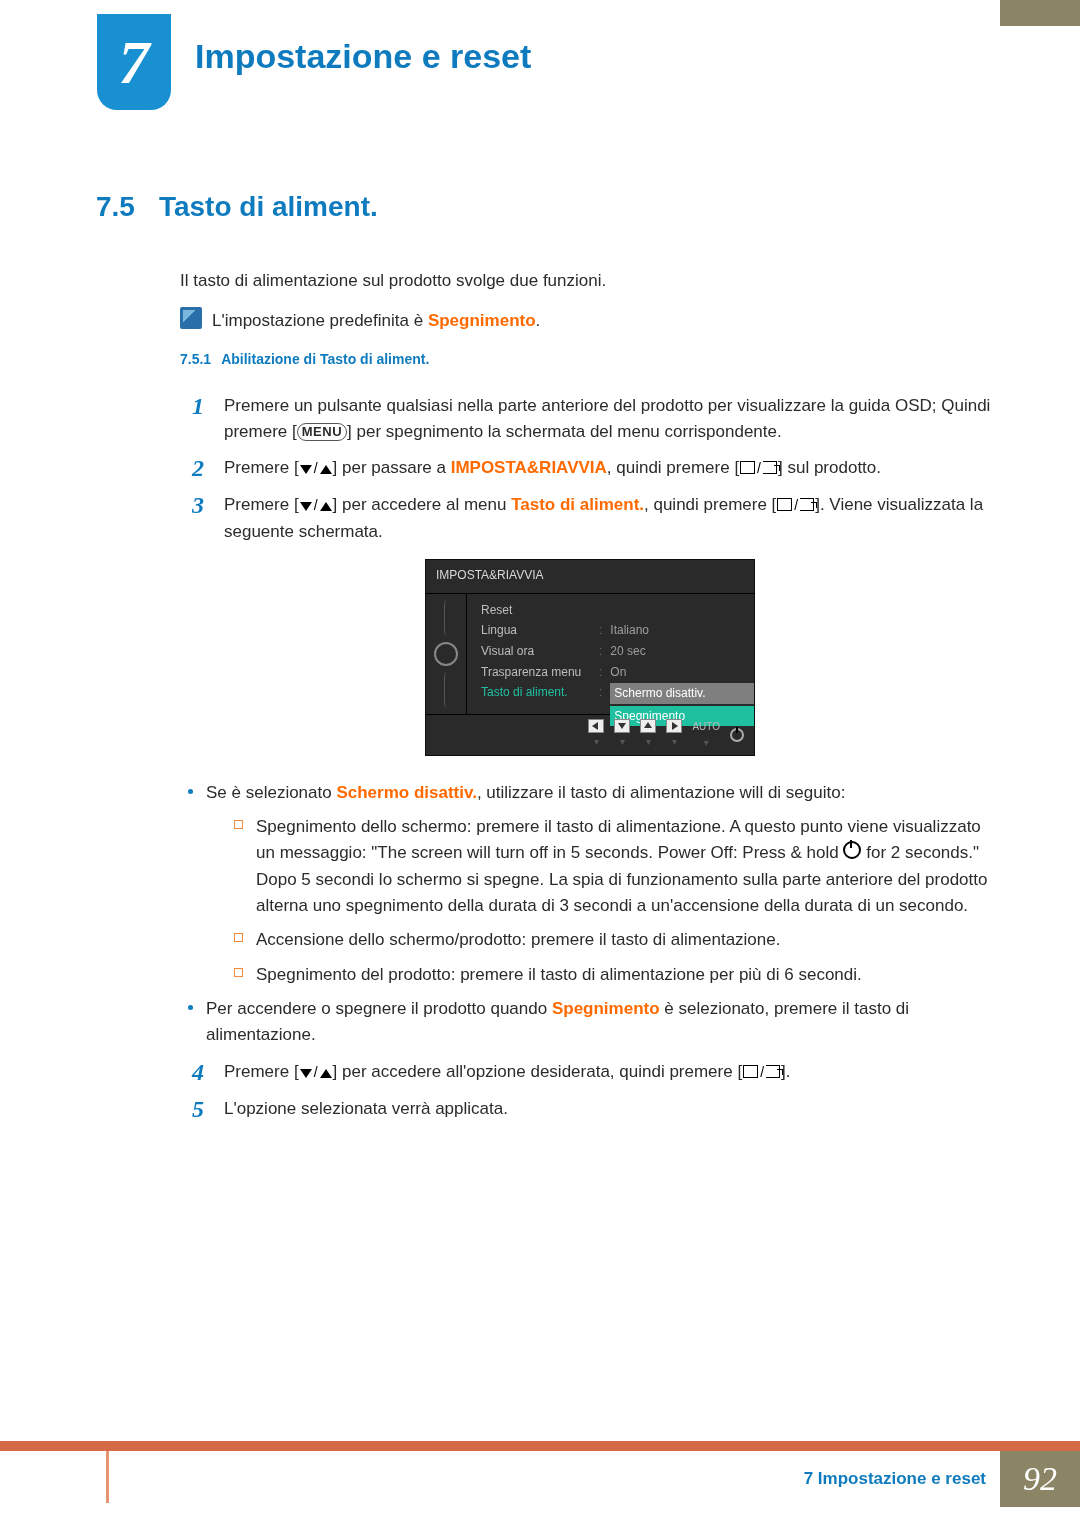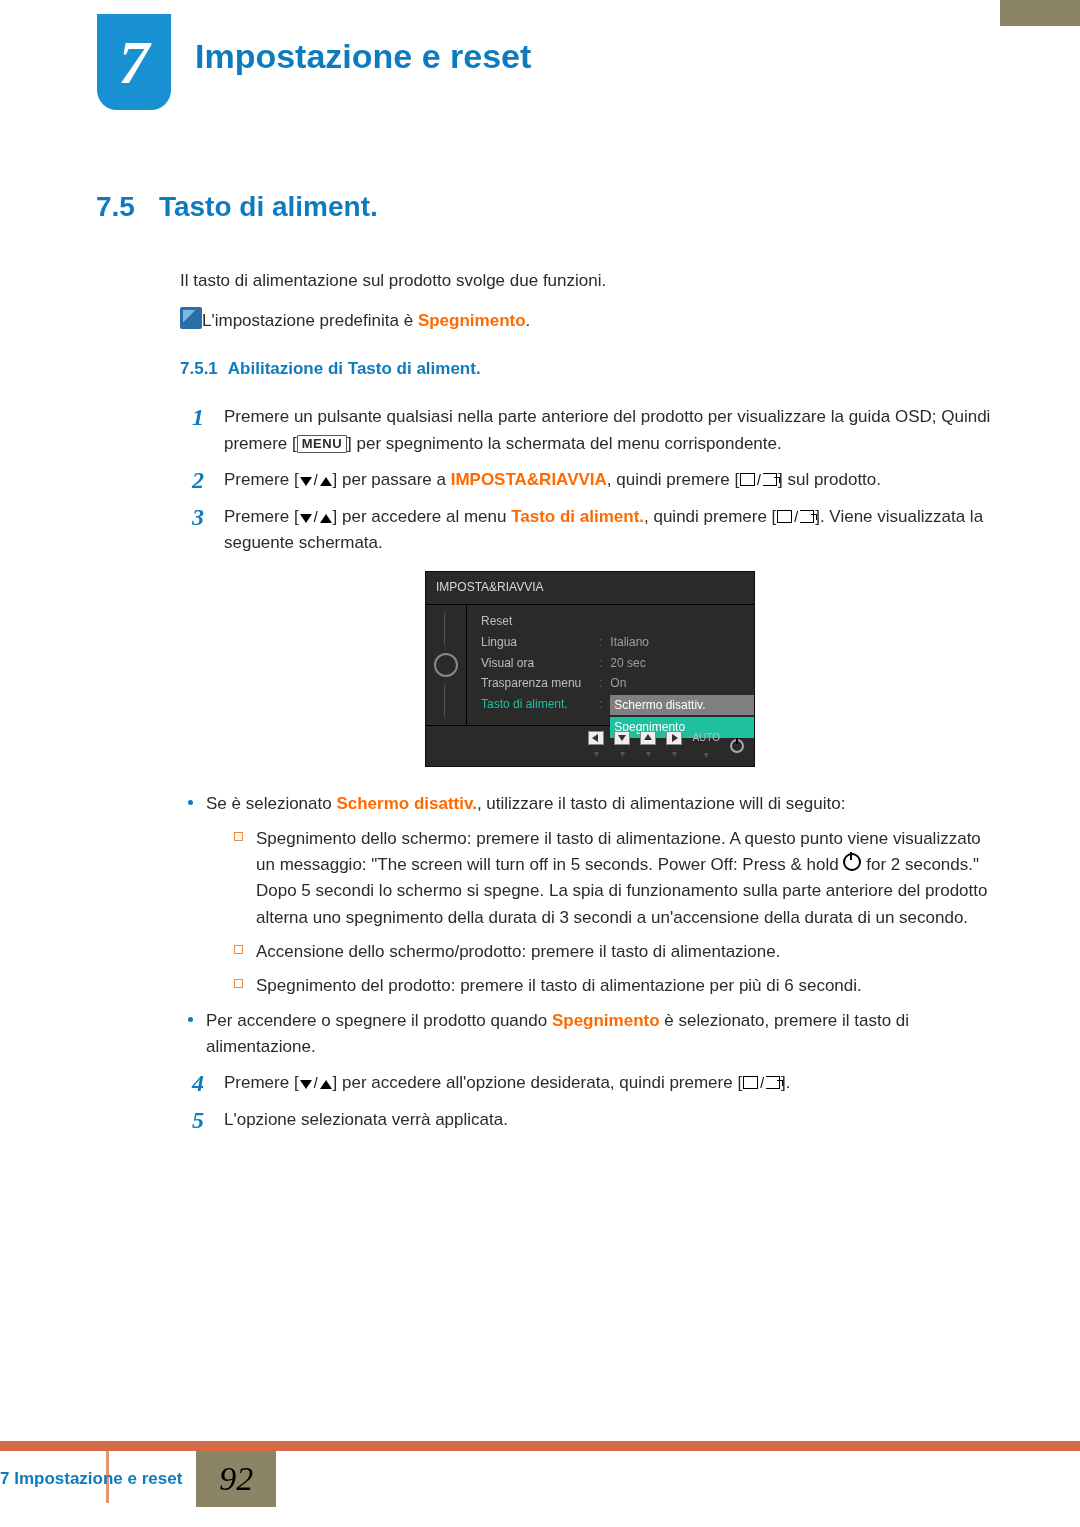--- a/index.html
+++ b/index.html
@@ -25,39 +25,39 @@
   color:#0f7bbf;font-weight:700;font-size:34px;
 }
 .content{
   position:absolute;top:185px;left:96px;right:80px;
 }
 .sec-row{display:flex;gap:24px;margin-bottom:40px}
 .sec-num{color:#0f7bbf;font-weight:700;font-size:28px}
 .sec-title{color:#0f7bbf;font-weight:700;font-size:28px}
 .body-ind{margin-left:84px}
 .intro{margin-bottom:12px}
-.note-row{display:flex;align-items:flex-start;margin-bottom:22px}
+.note-row{display:flex;align-items:flex-start;gap:10px;margin-bottom:15px}
 .note-icon{
   width:22px;height:22px;background:#2a6fa9;display:inline-block;border-radius:2px;
   position:relative;flex:0 0 22px;
 }
 .note-icon::after{content:"";position:absolute;inset:3px 3px 3px 3px;
   background:linear-gradient(135deg,#7bb8de 40%,#2a6fa9 40%);}
 .note-text{margin-top:1px}
 .red{color:#ff6a00;font-weight:700}
-.subhead{color:#0f7bbf;font-weight:700;font-size:17px;margin-bottom:22px}
+.subhead{color:#0f7bbf;font-weight:700;font-size:14px;margin-bottom:22px}
 .sub-num{margin-right:10px}
 .steps{list-style:none;padding:0;margin:0}
 .steps>li{display:flex;gap:20px;margin-bottom:10px}
 .snum{color:#0f7bbf;font:italic 700 24px Georgia,serif;flex:0 0 24px;text-align:right}
 .stxt{flex:1}
 .keycap{
   display:inline-block;border:1px solid #555;padding:0 4px;
   font-size:13px;font-family:Arial;vertical-align:1px;line-height:16px;
-  border-radius:1px;letter-spacing:.5px;font-weight:700;
+  border-radius:9px;letter-spacing:.5px;font-weight:700;
 }
 .tri-dn,.tri-up,.sq-a,.sq-b,.pwr{display:inline-block;vertical-align:-1px}
 .tri-dn{width:0;height:0;border-left:6px solid transparent;border-right:6px solid transparent;border-top:9px solid #000}
 .tri-up{width:0;height:0;border-left:6px solid transparent;border-right:6px solid transparent;border-bottom:9px solid #000}
 .sq-a{width:13px;height:11px;border:1.8px solid #000}
 .sq-b{width:13px;height:11px;border:1.8px solid #000;border-left:none;position:relative}
 .sq-b::after{content:"";position:absolute;right:-4px;top:3px;width:5px;height:5px;border:1.8px solid #000;border-left:none;border-bottom:none}
 .pwr{width:14px;height:14px;border:2px solid #000;border-radius:50%;position:relative}
 .pwr::after{content:"";position:absolute;left:5px;top:-3px;width:2px;height:8px;background:#000}
 .pwr.sm{width:10px;height:10px}
@@ -102,24 +102,24 @@
 .bul-list{list-style:none;padding:0;margin:0}
 .bul-list>li{position:relative;padding-left:26px;margin-bottom:8px}
 .bul-list>li::before{content:"";position:absolute;left:8px;top:9px;width:5px;height:5px;background:#0f7bbf;border-radius:50%}
 .sub-list{list-style:none;padding:0;margin:8px 0 0 28px}
 .sub-list>li{position:relative;padding-left:22px;margin-bottom:8px}
 .sub-list>li::before{content:"";position:absolute;left:0;top:6px;width:7px;height:7px;border:1.2px solid #f08a3c}
 .footer{
   position:absolute;bottom:20px;right:0;left:0;
 }
 .foot-band{height:10px;background:#d56a46}
-.foot-bottom{height:56px;display:flex;align-items:center}
+.foot-bottom{height:56px;display:flex;justify-content:flex-end;align-items:center}
 .foot-title{color:#0f7bbf;font-weight:700;font-size:17px;margin-right:14px}
 .foot-pg{
-  background:#8b8566;color:#000000;font:italic 400 34px/56px Georgia,serif;
+  background:#8b8566;color:#ffffff;font:italic 400 34px/56px Georgia,serif;
   width:80px;text-align:center;
 }
 .left-rail2{
   position:absolute;left:106px;bottom:24px;width:3px;height:60px;background:#e49470;
 }
 </style>
 </head>
 <body>
 
 <div class="topright-bar"></div>

